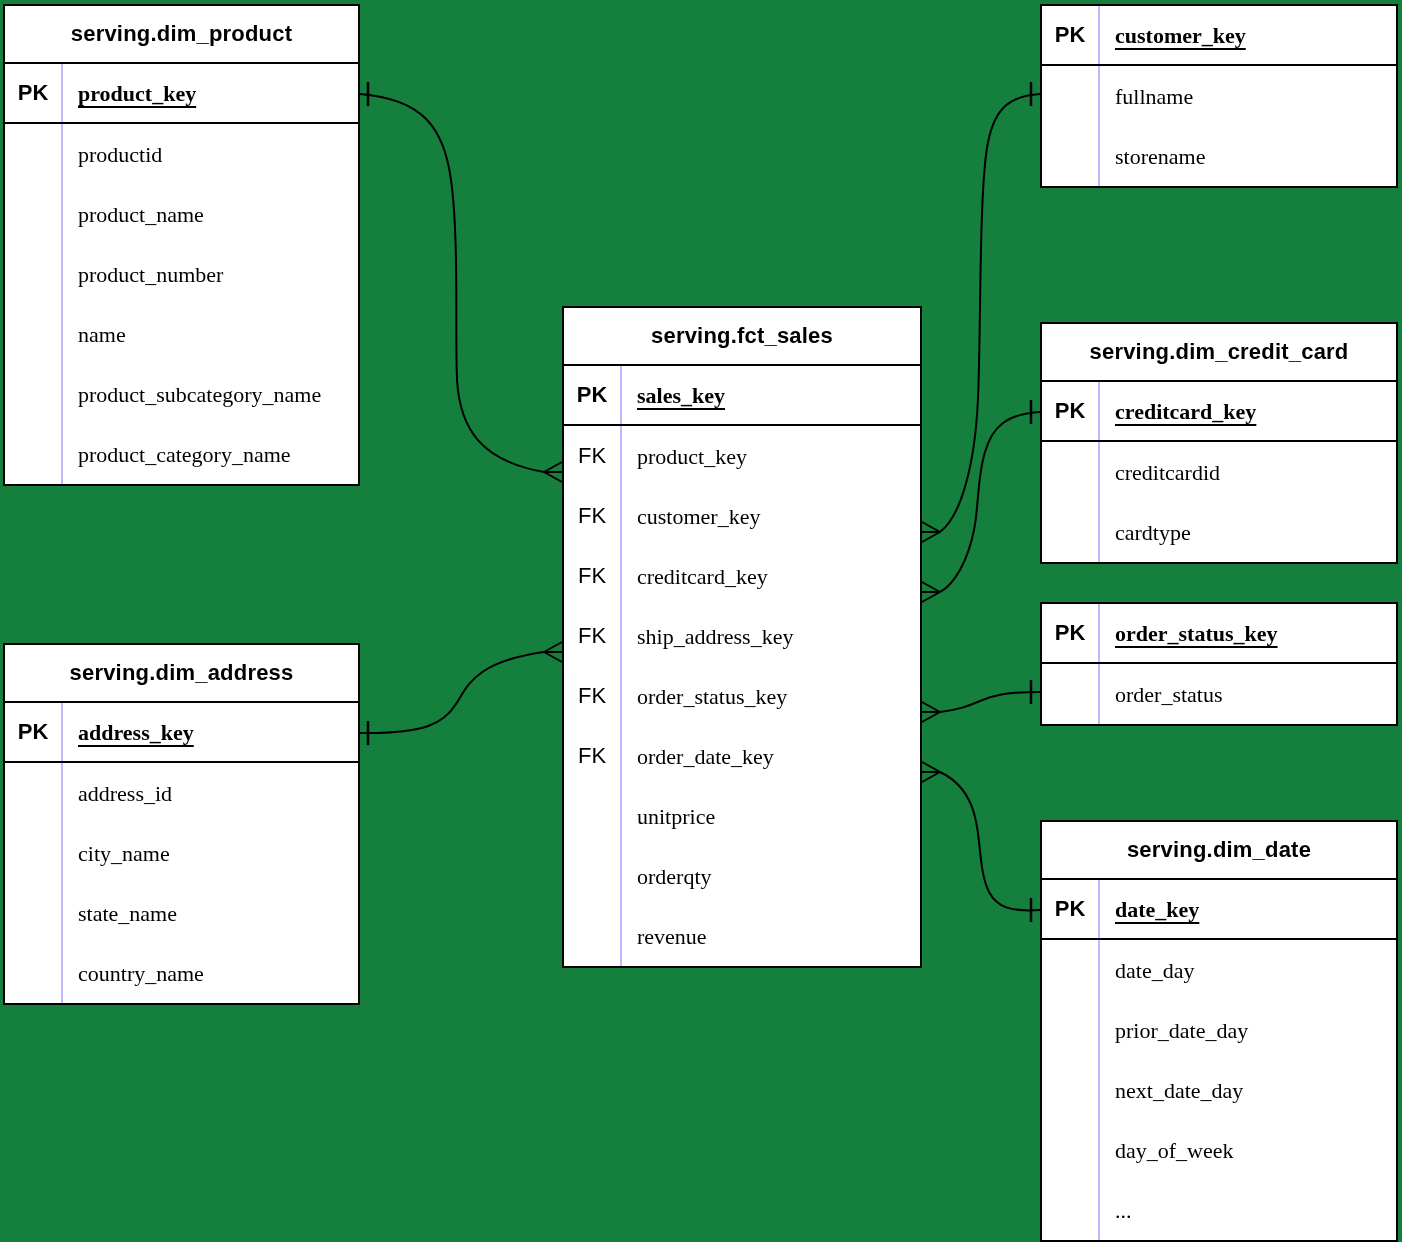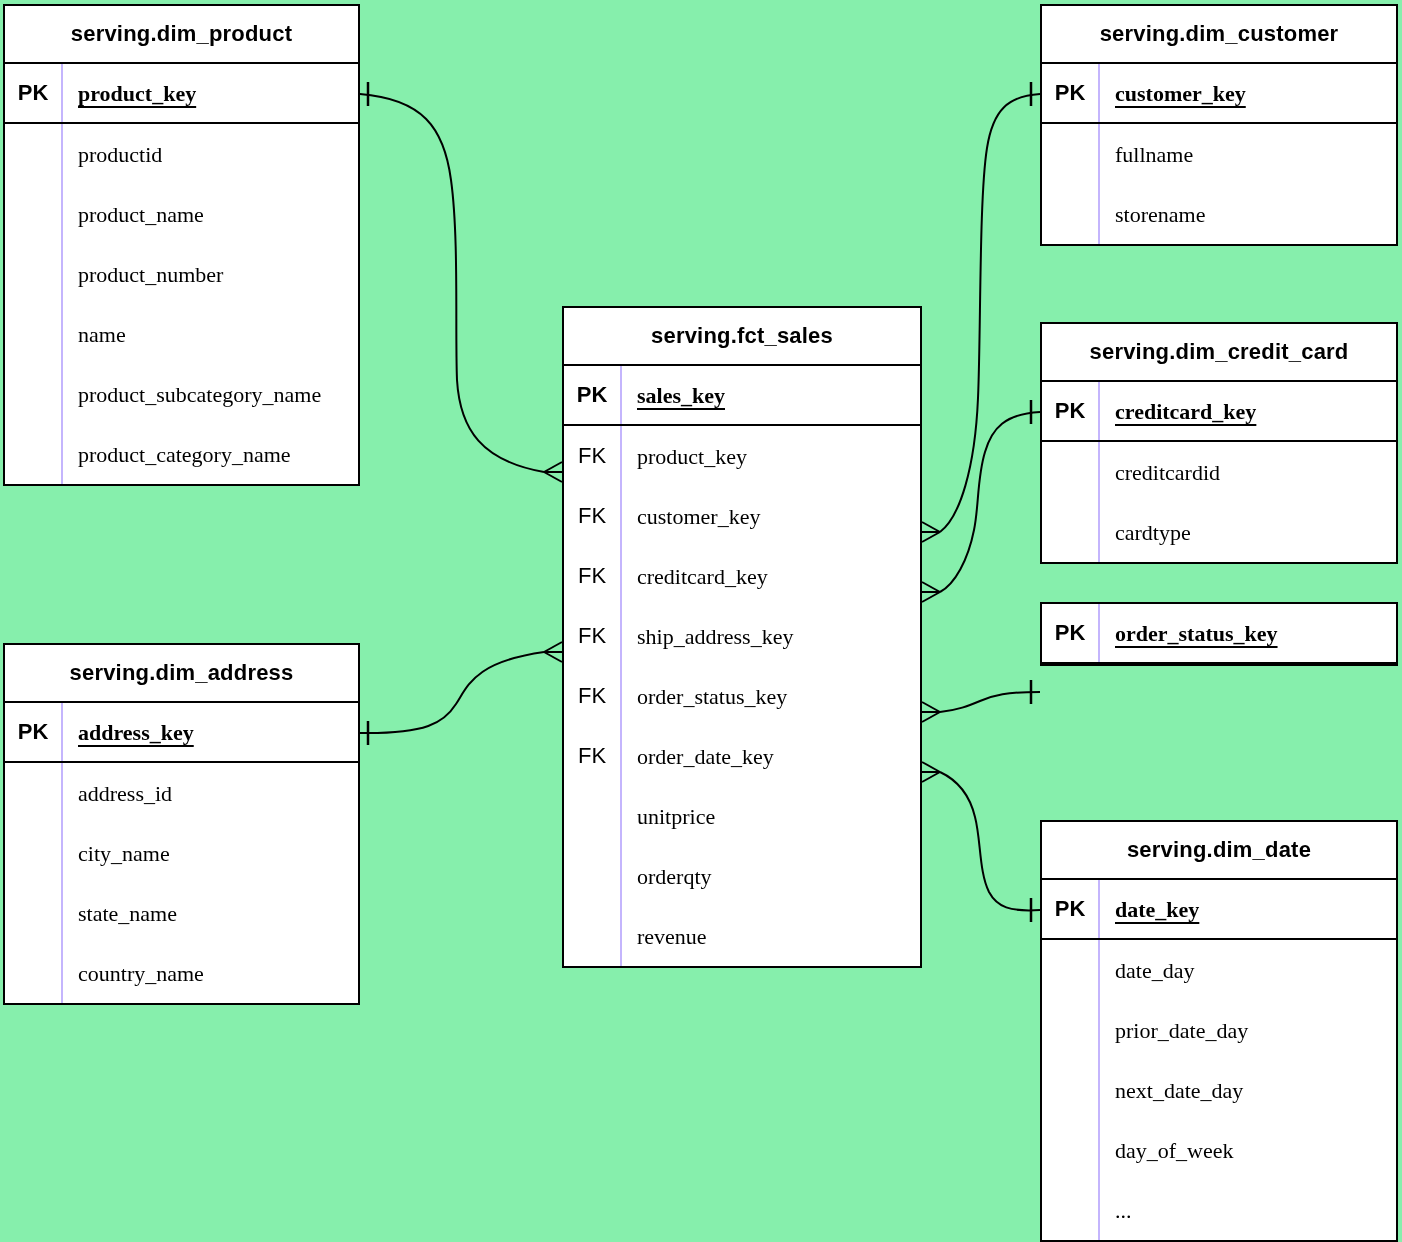--- a/index.html
+++ b/index.html
@@ -1,20 +1,20 @@
 <!DOCTYPE html>
 <html><head>
 <meta charset="utf-8">
 <style>
   html, body { margin: 0; padding: 0; background: #ffffff; }
   .canvas {
     position: relative;
     width: 1402px;
     height: 1242px;
-    background: #86efac;
+    background: #15803d;
     font-family: "Liberation Sans", sans-serif;
     color: #000000;
     overflow: hidden;
   }
   .er-table {
     position: absolute;
     background: #ffffff;
     border: 2px solid #000000;
     box-sizing: border-box;
     z-index: 1;
@@ -95,21 +95,20 @@
       <div class="er-row">
         <div class="er-gutter"></div>
         <div class="er-field">product_<wbr>subcategory_<wbr>name</div>
       </div>
       <div class="er-row">
         <div class="er-gutter"></div>
         <div class="er-field">product_<wbr>category_<wbr>name</div>
       </div>
     </div>
     <div class="er-table" style="left: 1040px; top: 4px; width: 358px;">
-      <div class="er-title">serving.dim_customer</div>
       <div class="er-row key-row">
         <div class="er-gutter">PK</div>
         <div class="er-field">customer_key</div>
       </div>
       <div class="er-row">
         <div class="er-gutter"></div>
         <div class="er-field">fullname</div>
       </div>
       <div class="er-row">
         <div class="er-gutter"></div>
@@ -171,20 +170,24 @@
       </div>
       <div class="er-row">
         <div class="er-gutter"></div>
         <div class="er-field">cardtype</div>
       </div>
     </div>
     <div class="er-table" style="left: 1040px; top: 602px; width: 358px;">
       <div class="er-row key-row">
         <div class="er-gutter">PK</div>
         <div class="er-field">order_status_key</div>
+      </div>
+      <div class="er-row">
+        <div class="er-gutter"></div>
+        <div class="er-field">order_<wbr>status</div>
       </div>
     </div>
     <div class="er-table" style="left: 3px; top: 643px; width: 357px;">
       <div class="er-title">serving.dim_address</div>
       <div class="er-row key-row">
         <div class="er-gutter">PK</div>
         <div class="er-field">address_key</div>
       </div>
       <div class="er-row">
         <div class="er-gutter"></div>

